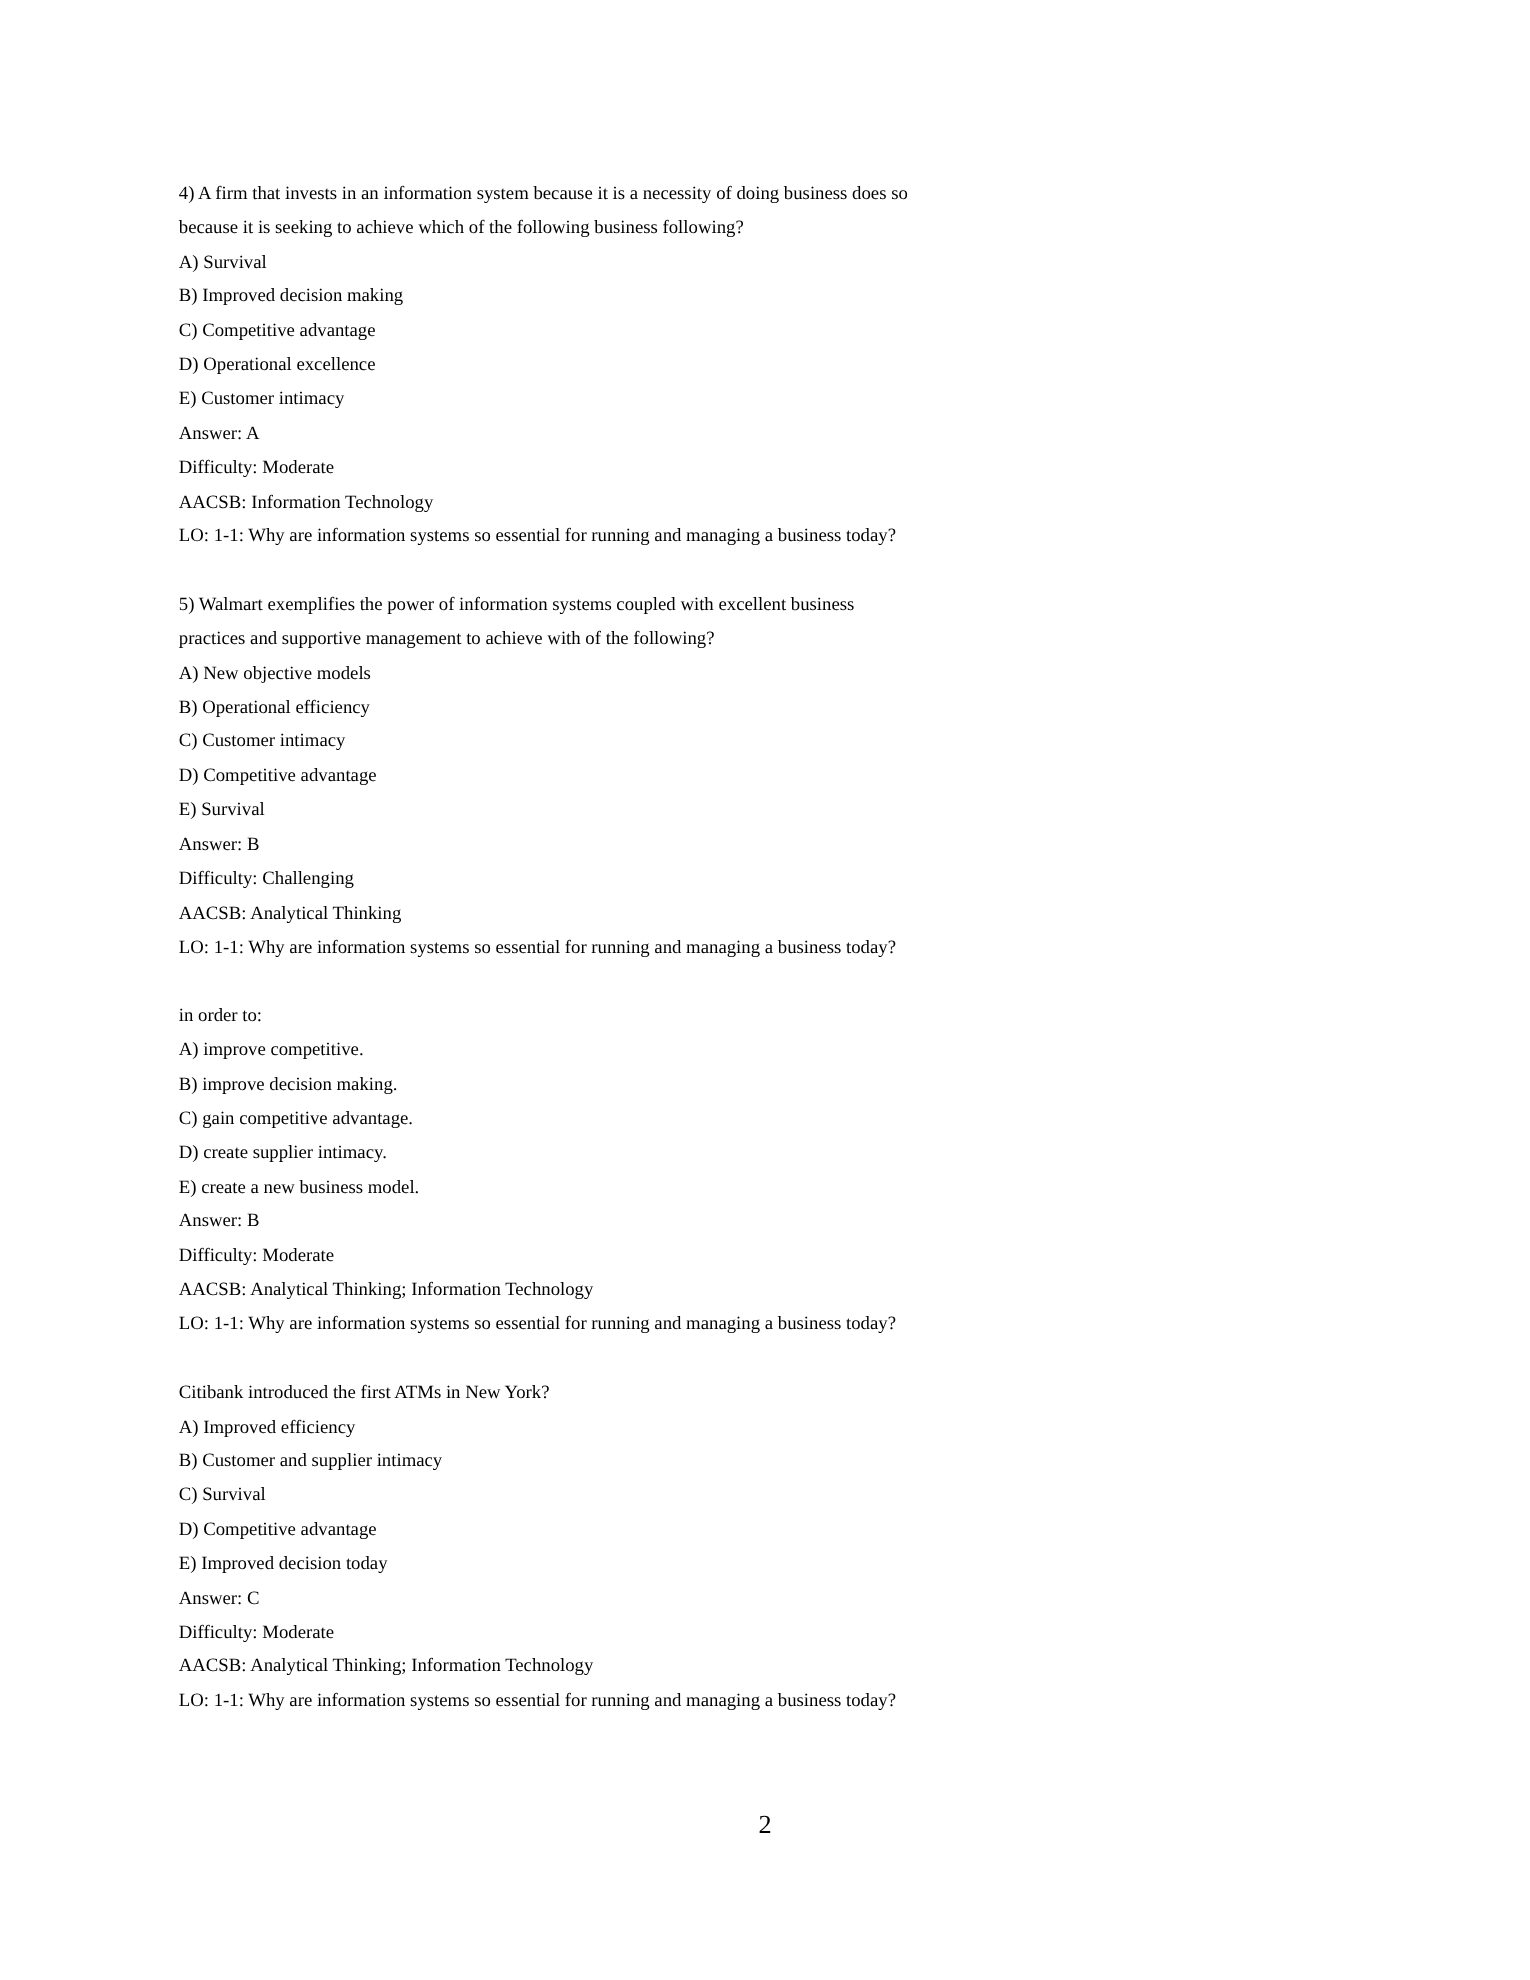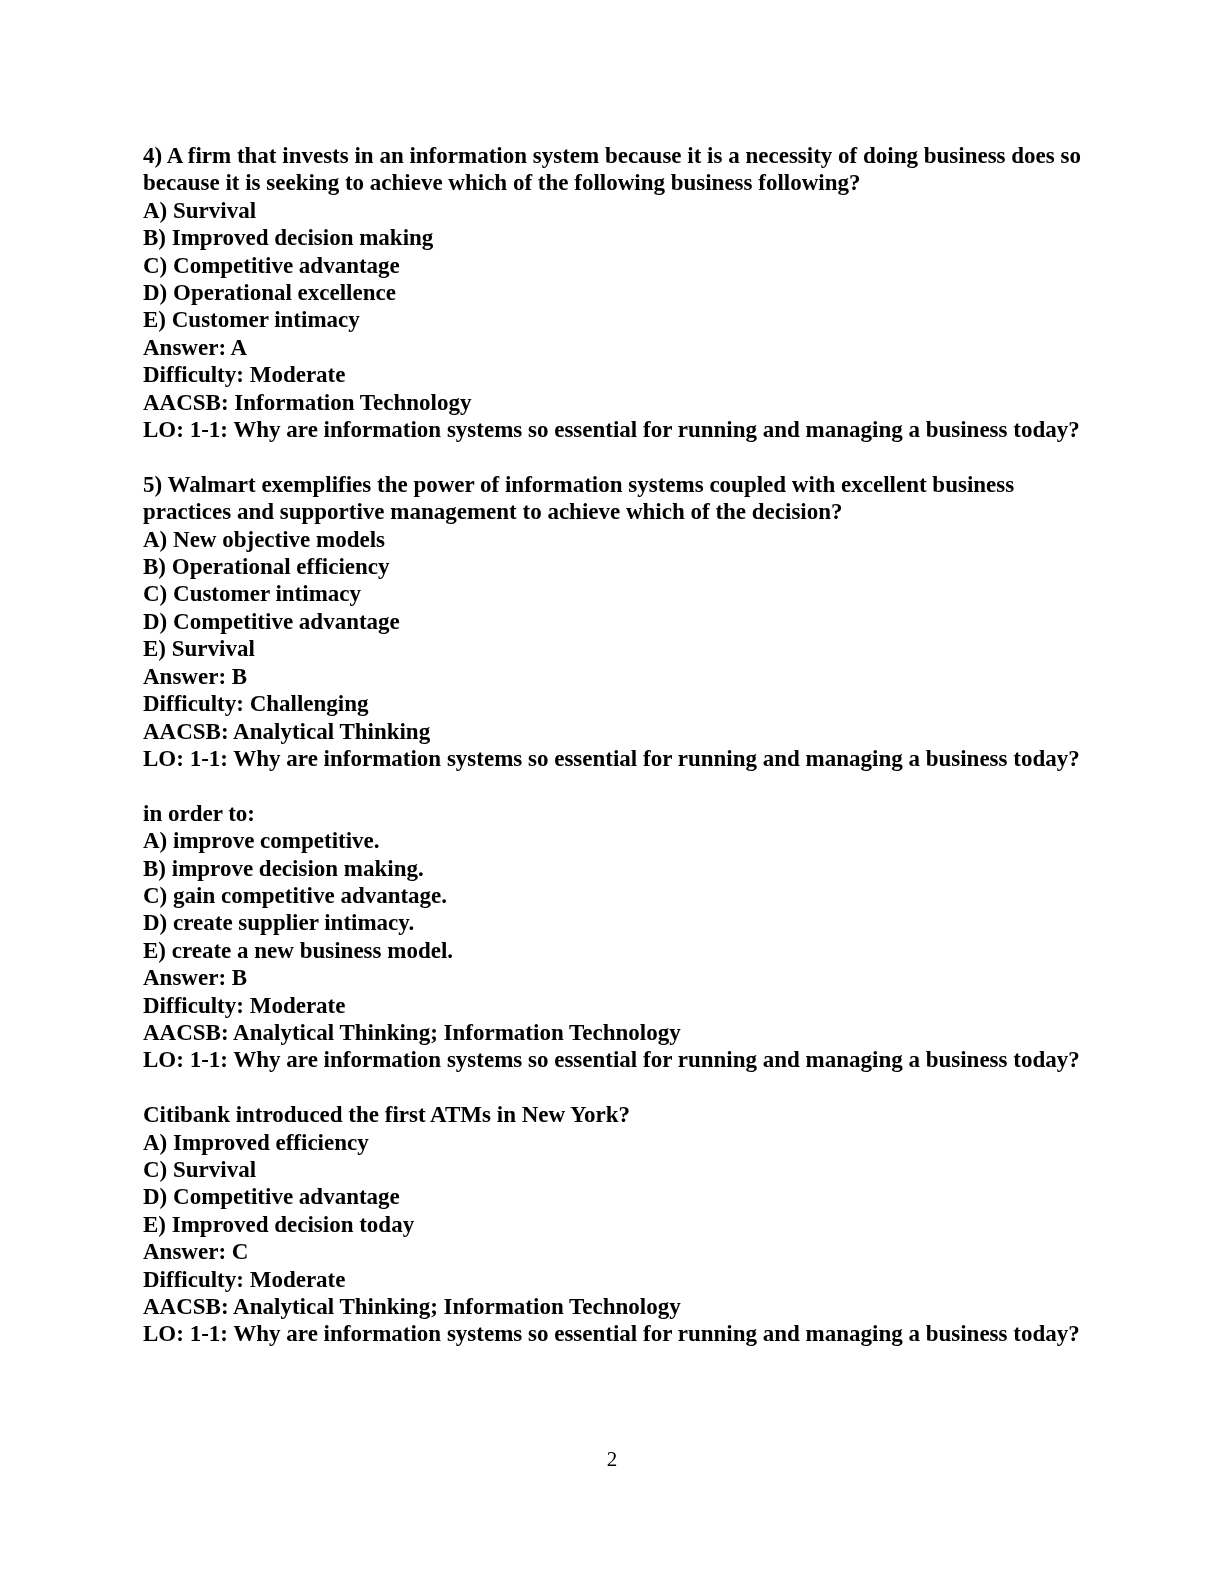--- a/index.html
+++ b/index.html
@@ -1,20 +1,20 @@
 <!DOCTYPE html>
 <html><head>
 <meta charset="utf-8">
 <style>
   html, body { margin: 0; padding: 0; background: #ffffff; }
   body { width: 1224px; height: 1584px; position: relative; overflow: hidden;
          font-family: "Liberation Serif", serif; color: #000; }
   .page { position: absolute; left: 143px; top: 142px; width: 960px; }
   .q { margin: 0 0 27.4px 0; }
-  .line { font-size: 23px; line-height: 27.4px; white-space: nowrap; font-weight: bold; }
+  .line { font-size: 15px; line-height: 27.4px; white-space: nowrap; }
   .page-number { position: absolute; top: 1446px; left: 0; width: 1224px; text-align: center;
                  font-size: 21px; line-height: 27px; }
 </style>
 </head>
 <body>
 
 <div class="page" id="page">
     <div class="q">
       <div class="line">4) A firm that invests in an information system because it is a necessity of doing business does so</div>
       <div class="line">because it is seeking to achieve which of the following business following?</div>
@@ -23,21 +23,21 @@
       <div class="line">C) Competitive advantage</div>
       <div class="line">D) Operational excellence</div>
       <div class="line">E) Customer intimacy</div>
       <div class="line">Answer:  A</div>
       <div class="line">Difficulty:  Moderate</div>
       <div class="line">AACSB:  Information Technology</div>
       <div class="line">LO:  1-1: Why are information systems so essential for running and managing a business today?</div>
     </div>
     <div class="q">
       <div class="line">5) Walmart exemplifies the power of information systems coupled with excellent business</div>
-      <div class="line">practices and supportive management to achieve which of the decision?</div>
+      <div class="line">practices and supportive management to achieve with of the following?</div>
       <div class="line">A) New objective models</div>
       <div class="line">B) Operational efficiency</div>
       <div class="line">C) Customer intimacy</div>
       <div class="line">D) Competitive advantage</div>
       <div class="line">E) Survival</div>
       <div class="line">Answer:  B</div>
       <div class="line">Difficulty:  Challenging</div>
       <div class="line">AACSB:  Analytical Thinking</div>
       <div class="line">LO:  1-1: Why are information systems so essential for running and managing a business today?</div>
     </div>
@@ -49,20 +49,21 @@
       <div class="line">D) create supplier intimacy.</div>
       <div class="line">E) create a new business model.</div>
       <div class="line">Answer:  B</div>
       <div class="line">Difficulty:  Moderate</div>
       <div class="line">AACSB:  Analytical Thinking; Information Technology</div>
       <div class="line">LO:  1-1: Why are information systems so essential for running and managing a business today?</div>
     </div>
     <div class="q">
       <div class="line">Citibank introduced the first ATMs in New York?</div>
       <div class="line">A) Improved efficiency</div>
+      <div class="line">B) Customer and supplier intimacy</div>
       <div class="line">C) Survival</div>
       <div class="line">D) Competitive advantage</div>
       <div class="line">E) Improved decision today</div>
       <div class="line">Answer:  C</div>
       <div class="line">Difficulty:  Moderate</div>
       <div class="line">AACSB:  Analytical Thinking; Information Technology</div>
       <div class="line">LO:  1-1: Why are information systems so essential for running and managing a business today?</div>
     </div>
   </div>
 <div class="page-number">2</div>

